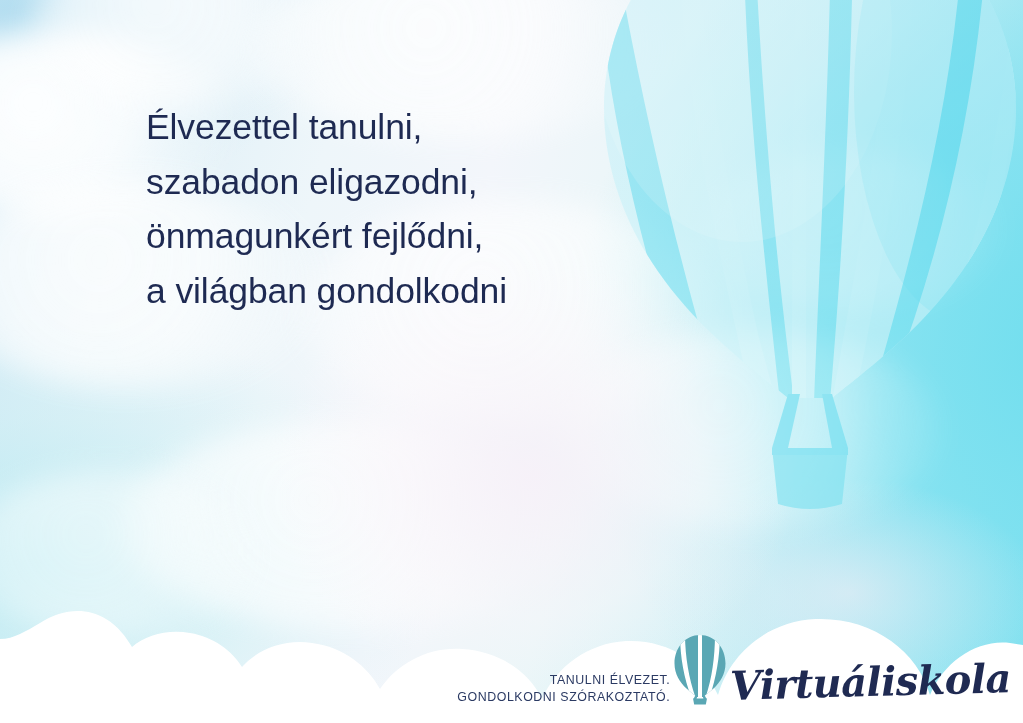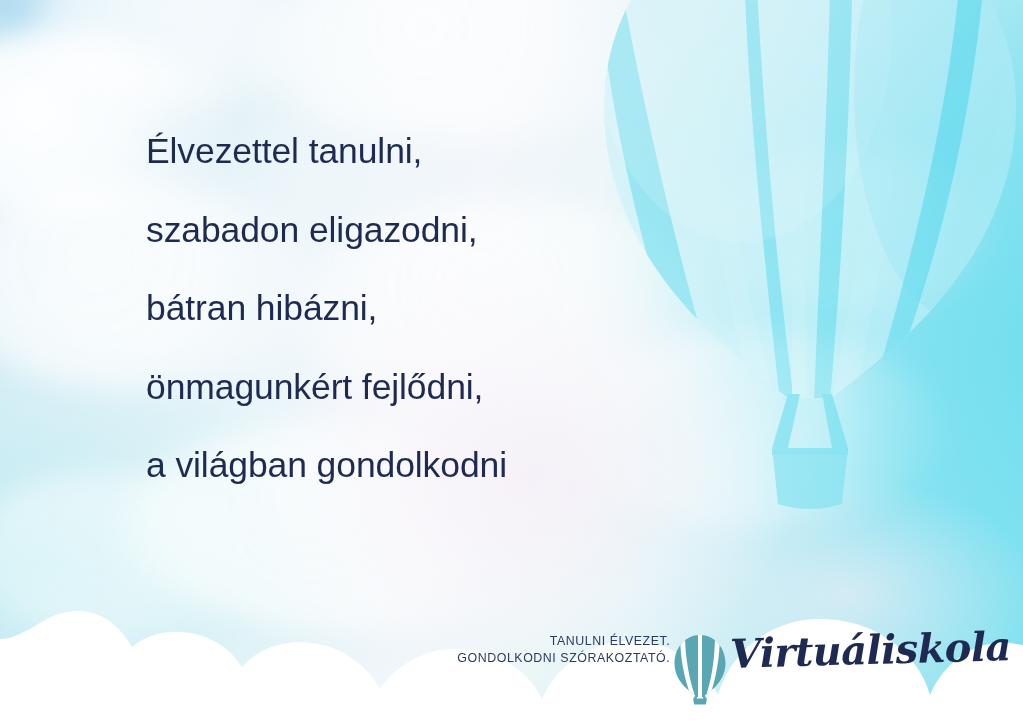--- a/index.html
+++ b/index.html
@@ -93,29 +93,29 @@
     left: 146px;
     top: 100px;
     width: 560px;
     color: #1e2a52;
     font-size: 35.5px;
     line-height: 54.5px;
     font-weight: 400;
     letter-spacing: -0.1px;
     white-space: nowrap;
   }
-  .headline .hl-line { display: block; margin-top: 24px; }
+  .headline .hl-line { display: block; }
 
   
   .logo-lockup {
     position: absolute;
     right: 12px;
     bottom: 18px;
     display: flex;
-    align-items: flex-start;
+    align-items: flex-end;
     gap: 2px;
   }
   .tagline {
     text-align: right;
     color: #2b3a63;
     font-size: 12.4px;
     line-height: 16.5px;
     letter-spacing: 0.55px;
     font-weight: 400;
     white-space: nowrap;
@@ -200,21 +200,20 @@
     <path d="M196 512 L 180 566 L 196 566 L 208 512 Z" fill="#6fdef0"></path>
     <path d="M240 512 L 256 566 L 240 566 L 230 512 Z" fill="#6fdef0"></path>
 
     <path d="M180 566 L 256 566 L 250 622 Q 218 632, 186 622 Z" fill="#7ce1f0"></path>
     <rect x="180" y="566" width="76" height="7" fill="#6fdef0"></rect>
   </svg>
 
   <div class="headline">
     <span class="hl-line">Élvezettel tanulni,</span>
     <span class="hl-line">szabadon eligazodni,</span>
-    <span class="hl-line">bátran hibázni,</span>
     <span class="hl-line">önmagunkért fejlődni,</span>
     <span class="hl-line">a világban gondolkodni</span>
   </div>
 
   <svg class="cloud-band" viewBox="0 0 1023 180" preserveAspectRatio="none" xmlns="http://www.w3.org/2000/svg" aria-hidden="true">
     <path fill="#ffffff" d="
       M0 96
       C 14 96, 26 88, 40 80
       C 62 66, 86 64, 106 76
       C 118 83, 126 94, 132 104

